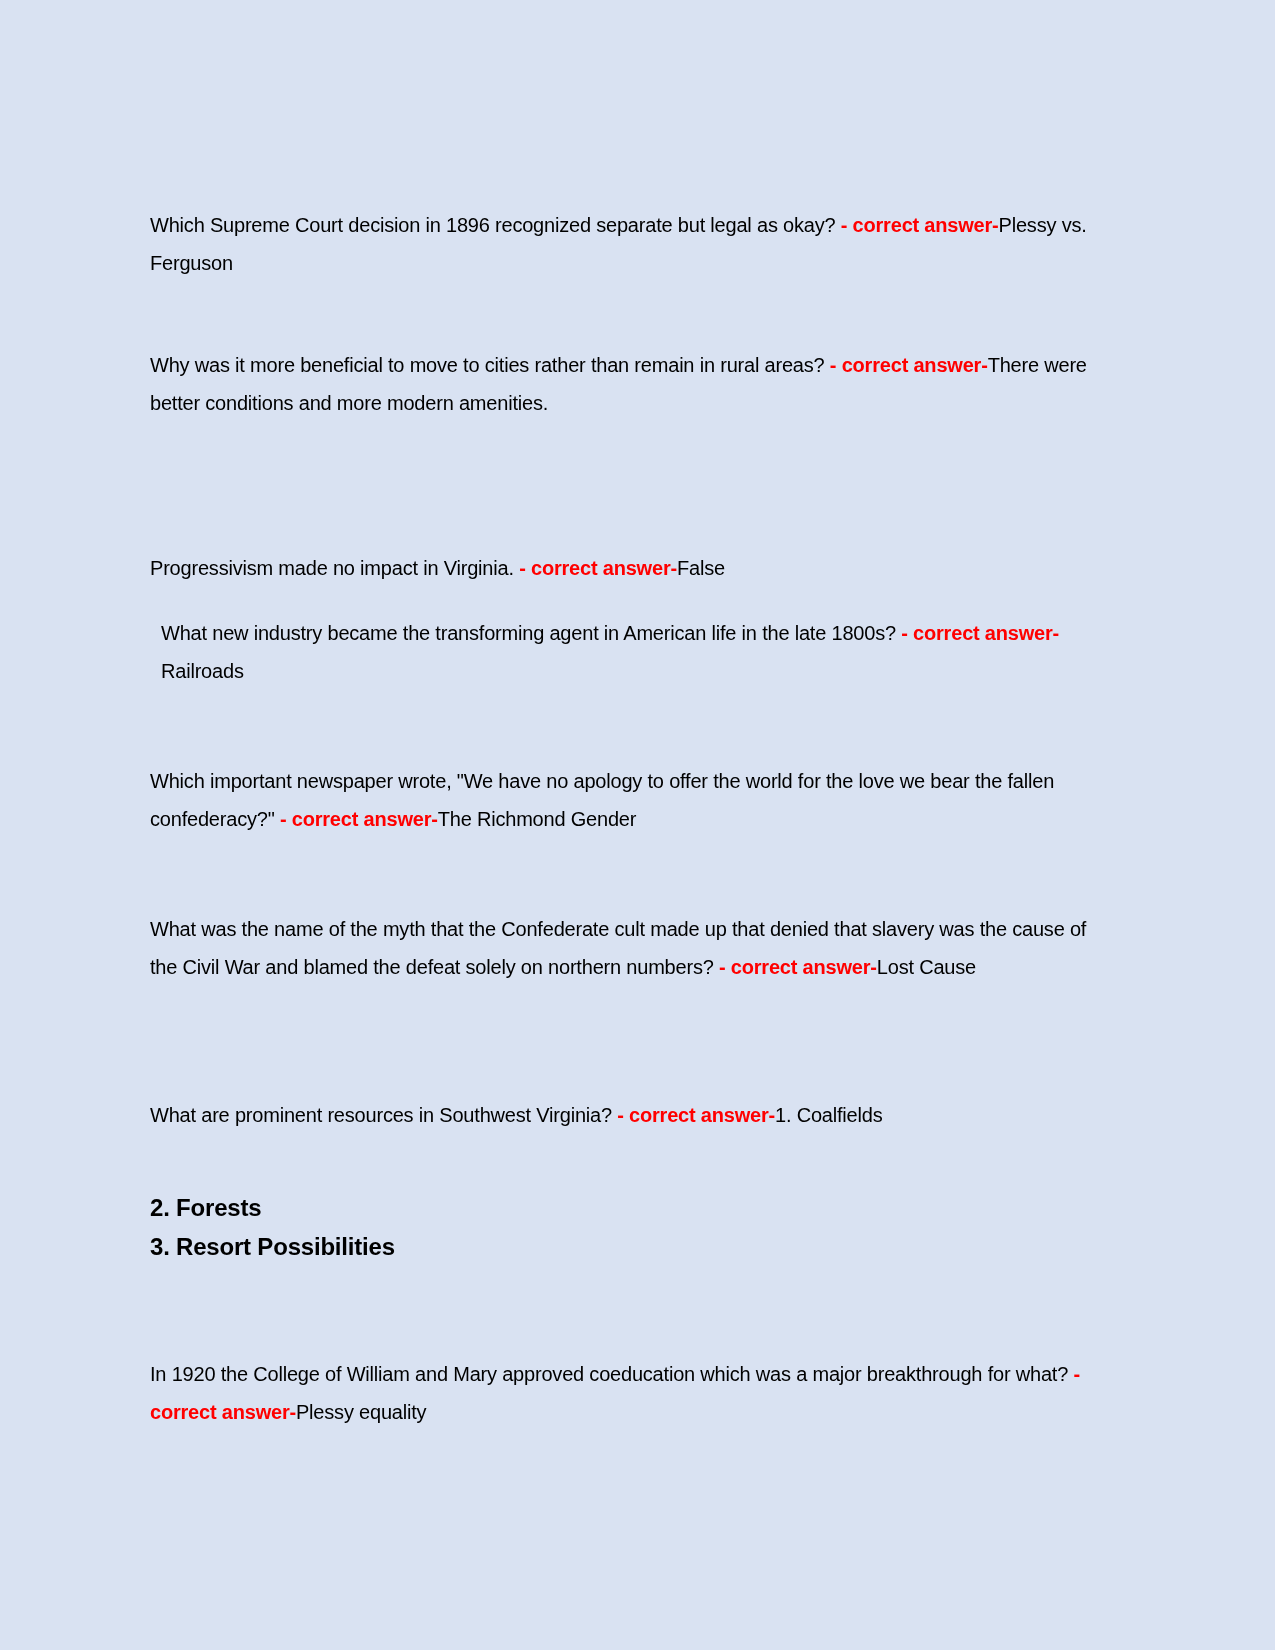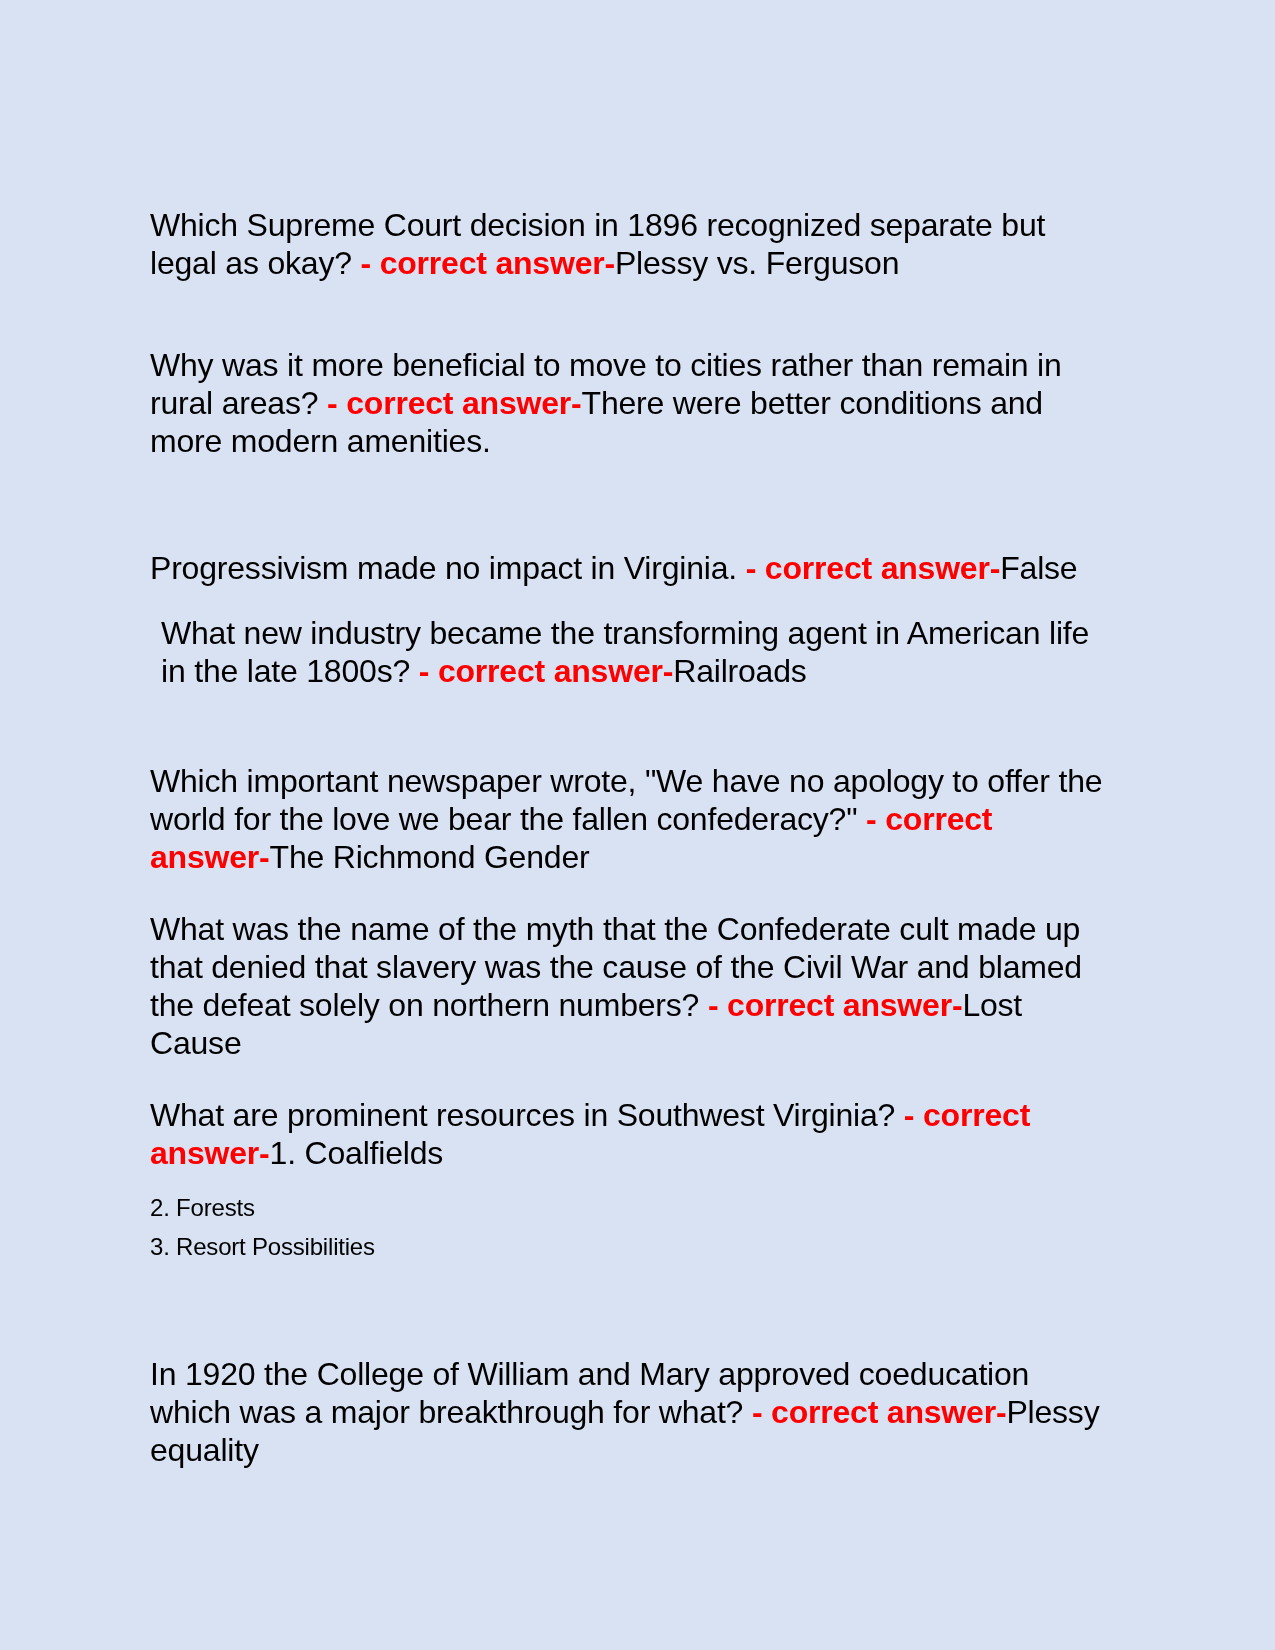--- a/index.html
+++ b/index.html
@@ -18,34 +18,35 @@
     .page {
       position: absolute;
       left: 150px;
       top: 0;
       width: 960px;
     }
     .qa {
       position: absolute;
       left: 0;
       width: 960px;
-      font-size: 32px;
+      font-size: 20px;
       line-height: 38px;
       letter-spacing: -0.2px;
     }
     .label {
       color: #ff0000;
       font-weight: bold;
     }
     .extra-line {
       position: absolute;
       left: 0;
       font-size: 24px;
       line-height: 38px;
       letter-spacing: -0.2px;
+      font-weight: bold;
     }
   </style>
 </head>
 <body>
 
 <div class="page">
 
   <div class="qa" style="top:206px;">
     <span>Which Supreme Court decision in 1896 recognized separate but legal as okay? </span><span class="label">- correct answer-</span><span>Plessy vs. Ferguson</span>
   </div>

